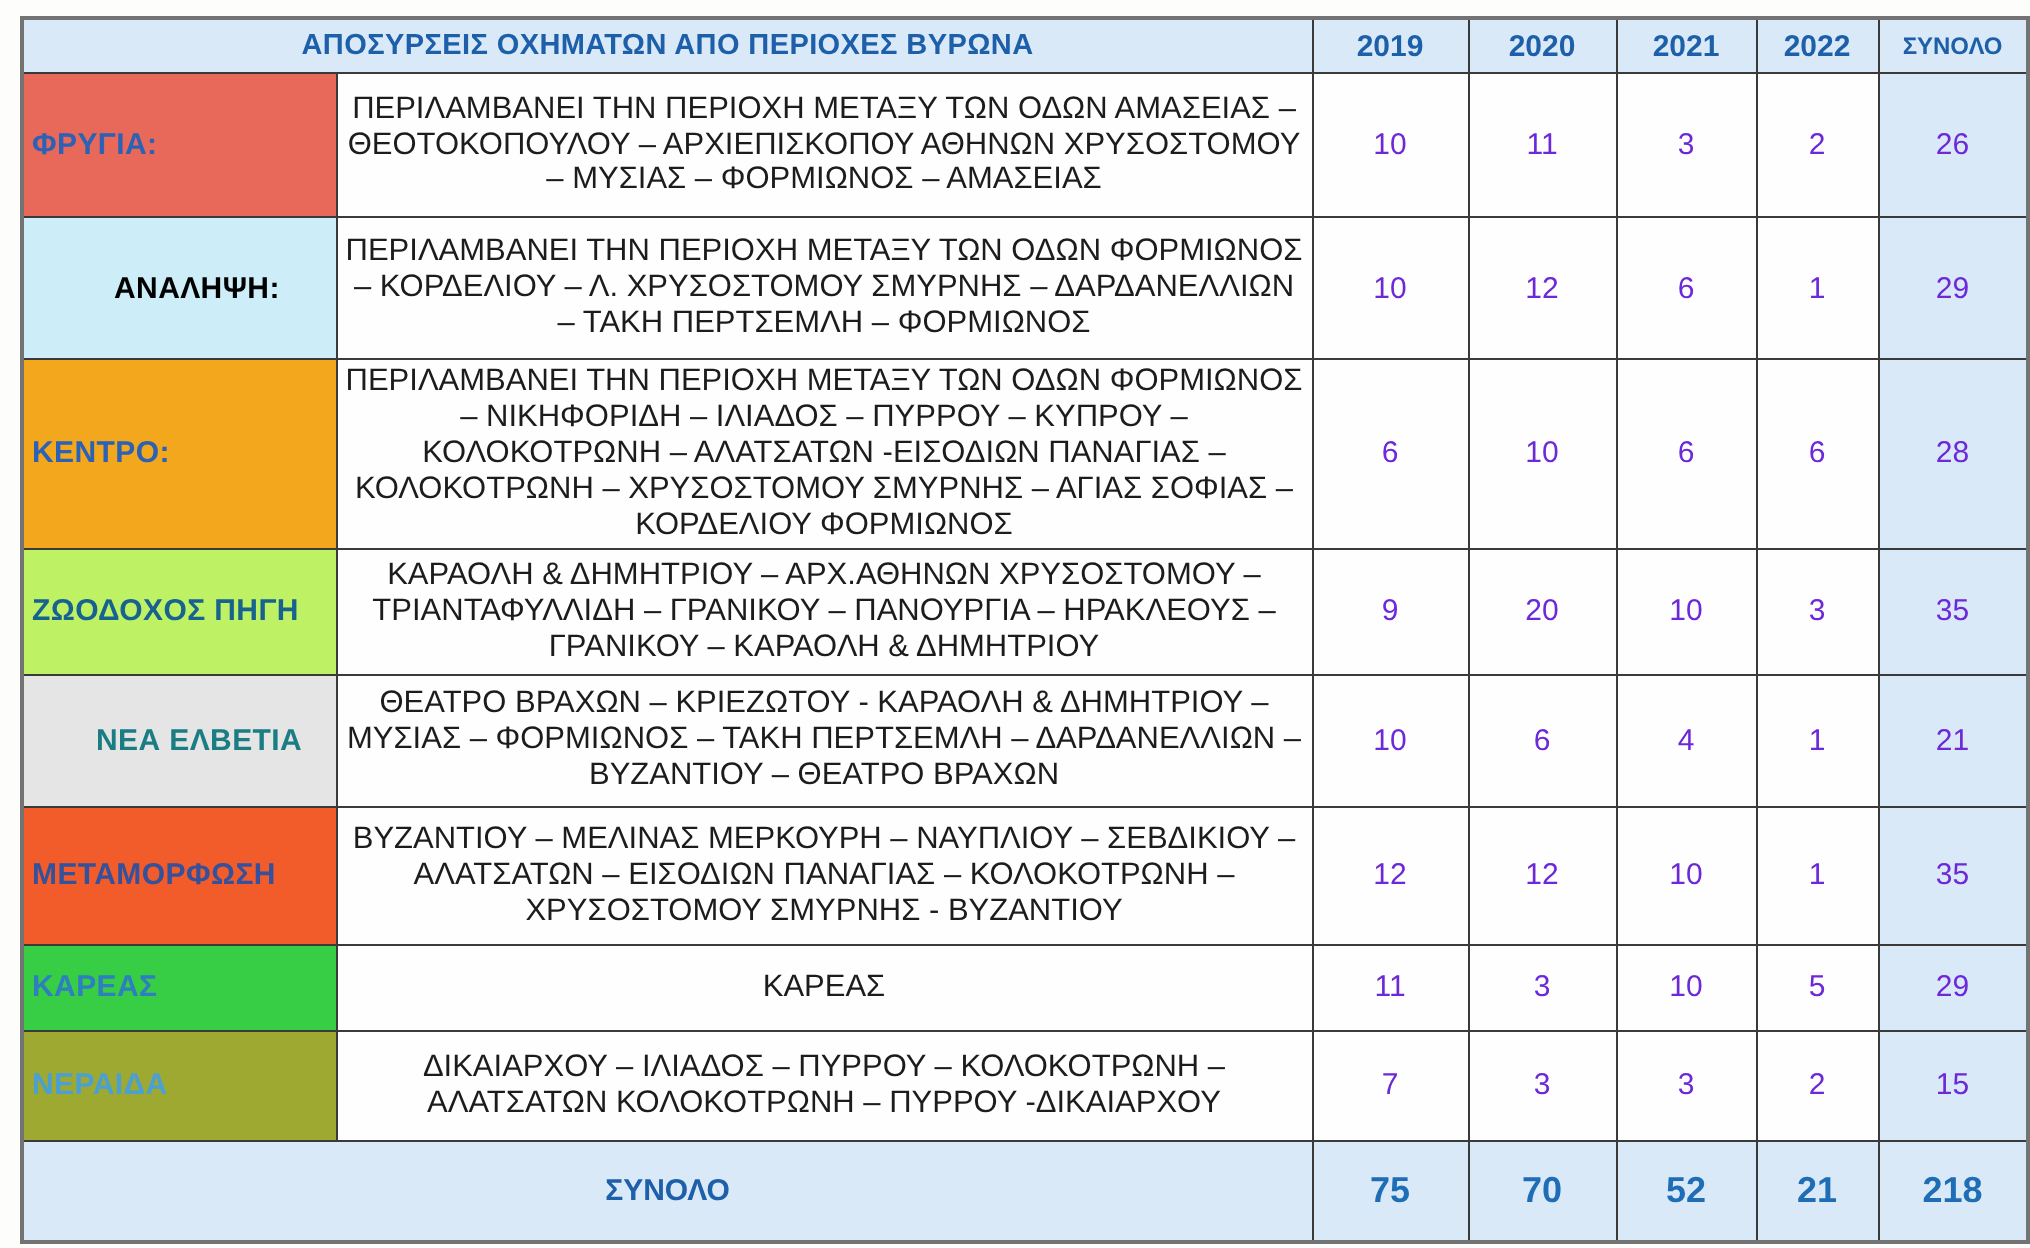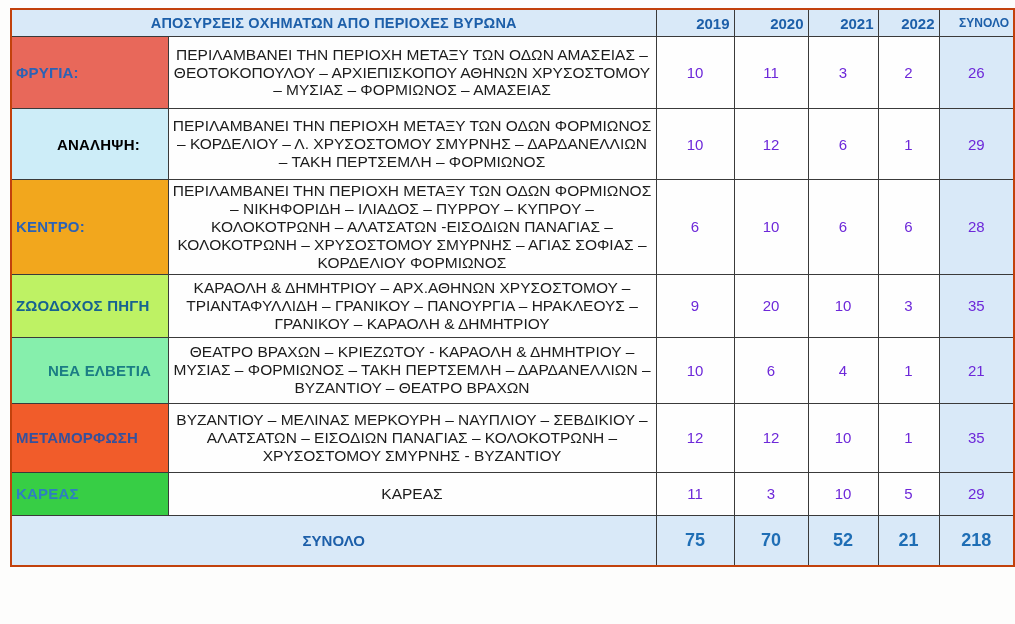--- a/index.html
+++ b/index.html
@@ -5,36 +5,36 @@
   html,body{margin:0;padding:0;background:#ffffff;}
   body{
     width:1015px;height:624px;overflow:hidden;
     font-family:"Liberation Sans", sans-serif;
     -webkit-font-smoothing:antialiased;
   }
   .page{position:relative;width:1015px;height:624px;background:#fdfdfc;}
   table.tbl{
     position:absolute;left:10px;top:8px;
     width:1003px;border-collapse:collapse;table-layout:fixed;
-    border:2px solid #c2410c;
+    border:2px solid #737373;
   }
   .tbl th,.tbl td{
     border:1.6px solid #3a3a3a;
     padding:2px 4px;
     vertical-align:middle;
     overflow:hidden;
   }
   .title-cell{
     background:#d9e9f8;color:#1d5fa9;
     font-weight:bold;font-size:14.5px;text-align:center;
     height:22px;letter-spacing:.2px;
   }
   .year-head{
     background:#d9e9f8;color:#1d5fa9;
-    font-weight:bold;font-size:15px;text-align:right;
+    font-weight:bold;font-size:15px;text-align:center;
   }
   .year-head.total-head{font-size:12px;}
   .area-cell{
     font-weight:bold;font-size:15px;
     letter-spacing:.2px;
   }
   .desc-cell{
     color:#1c1c1c;font-size:15.5px;text-align:center;
     line-height:1.16;background:#fefefe;
   }
@@ -114,21 +114,21 @@
         <tr class="row-3">
           <td class="area-cell" style="background: #bef264; color: rgb(23, 98, 143);">ΖΩΟΔΟΧΟΣ ΠΗΓΗ</td>
           <td class="desc-cell">ΚΑΡΑΟΛΗ &amp; ΔΗΜΗΤΡΙΟΥ – ΑΡΧ.ΑΘΗΝΩΝ ΧΡΥΣΟΣΤΟΜΟΥ – ΤΡΙΑΝΤΑΦΥΛΛΙΔΗ – ΓΡΑΝΙΚΟΥ – ΠΑΝΟΥΡΓΙΑ – ΗΡΑΚΛΕΟΥΣ – ΓΡΑΝΙΚΟΥ – ΚΑΡΑΟΛΗ &amp; ΔΗΜΗΤΡΙΟΥ</td>
           <td class="num-cell">9</td>
           <td class="num-cell">20</td>
           <td class="num-cell">10</td>
           <td class="num-cell">3</td>
           <td class="num-cell total-col">35</td>
         </tr>
         <tr class="row-4">
-          <td class="area-cell" style="background: #86efac; color: rgb(27, 125, 132); padding-left: 36px;">ΝΕΑ ΕΛΒΕΤΙΑ</td>
+          <td class="area-cell" style="background: #e5e5e5; color: rgb(27, 125, 132); padding-left: 36px;">ΝΕΑ ΕΛΒΕΤΙΑ</td>
           <td class="desc-cell">ΘΕΑΤΡΟ ΒΡΑΧΩΝ – ΚΡΙΕΖΩΤΟΥ - ΚΑΡΑΟΛΗ &amp; ΔΗΜΗΤΡΙΟΥ – ΜΥΣΙΑΣ – ΦΟΡΜΙΩΝΟΣ – ΤΑΚΗ ΠΕΡΤΣΕΜΛΗ – ΔΑΡΔΑΝΕΛΛΙΩΝ – ΒΥΖΑΝΤΙΟΥ – ΘΕΑΤΡΟ ΒΡΑΧΩΝ</td>
           <td class="num-cell">10</td>
           <td class="num-cell">6</td>
           <td class="num-cell">4</td>
           <td class="num-cell">1</td>
           <td class="num-cell total-col">21</td>
         </tr>
         <tr class="row-5">
           <td class="area-cell" style="background: rgb(241, 92, 42); color: rgb(53, 81, 156);">ΜΕΤΑΜΟΡΦΩΣΗ</td>
           <td class="desc-cell">ΒΥΖΑΝΤΙΟΥ – ΜΕΛΙΝΑΣ ΜΕΡΚΟΥΡΗ – ΝΑΥΠΛΙΟΥ – ΣΕΒΔΙΚΙΟΥ – ΑΛΑΤΣΑΤΩΝ – ΕΙΣΟΔΙΩΝ ΠΑΝΑΓΙΑΣ – ΚΟΛΟΚΟΤΡΩΝΗ – ΧΡΥΣΟΣΤΟΜΟΥ ΣΜΥΡΝΗΣ - ΒΥΖΑΝΤΙΟΥ</td>
@@ -140,20 +140,29 @@
         </tr>
         <tr class="row-6">
           <td class="area-cell" style="background: rgb(55, 206, 69); color: rgb(46, 126, 192);">ΚΑΡΕΑΣ</td>
           <td class="desc-cell">ΚΑΡΕΑΣ</td>
           <td class="num-cell">11</td>
           <td class="num-cell">3</td>
           <td class="num-cell">10</td>
           <td class="num-cell">5</td>
           <td class="num-cell total-col">29</td>
         </tr>
+        <tr class="row-7">
+          <td class="area-cell" style="background: rgb(157, 169, 48); color: rgb(74, 159, 212);">ΝΕΡΑΙΔΑ</td>
+          <td class="desc-cell">ΔΙΚΑΙΑΡΧΟΥ – ΙΛΙΑΔΟΣ – ΠΥΡΡΟΥ – ΚΟΛΟΚΟΤΡΩΝΗ – ΑΛΑΤΣΑΤΩΝ ΚΟΛΟΚΟΤΡΩΝΗ – ΠΥΡΡΟΥ -ΔΙΚΑΙΑΡΧΟΥ</td>
+          <td class="num-cell">7</td>
+          <td class="num-cell">3</td>
+          <td class="num-cell">3</td>
+          <td class="num-cell">2</td>
+          <td class="num-cell total-col">15</td>
+        </tr>
       </tbody>
     <tfoot>
       <tr class="total-row">
         <td colspan="2" class="total-label">ΣΥΝΟΛΟ</td>
 
       <td class="total-num">75</td>
           <td class="total-num">70</td>
           <td class="total-num">52</td>
           <td class="total-num">21</td>
           <td class="total-num">218</td>

